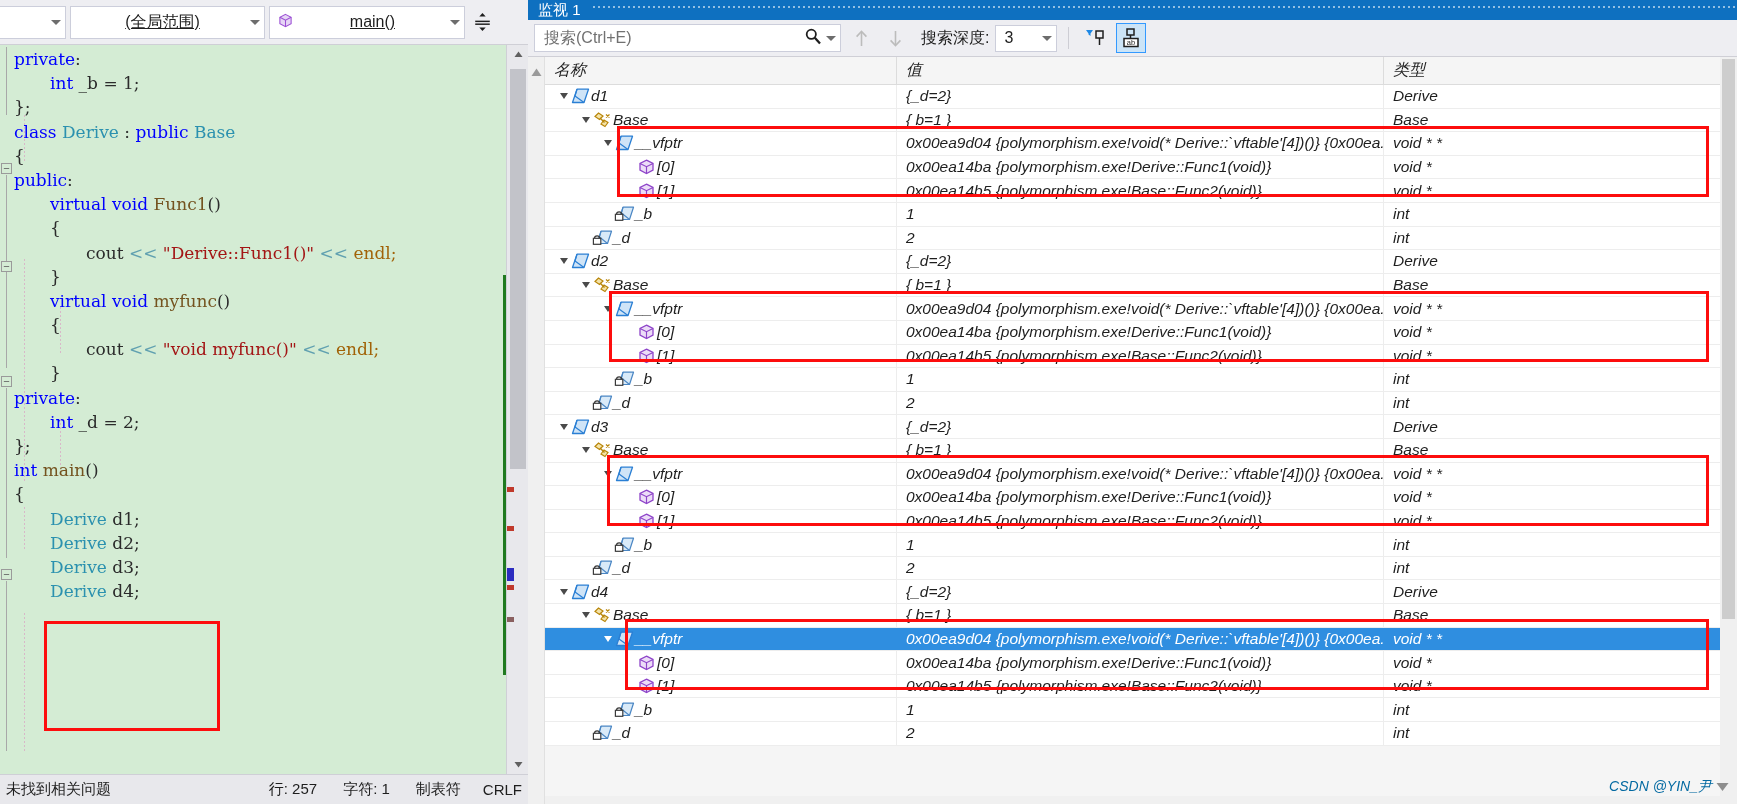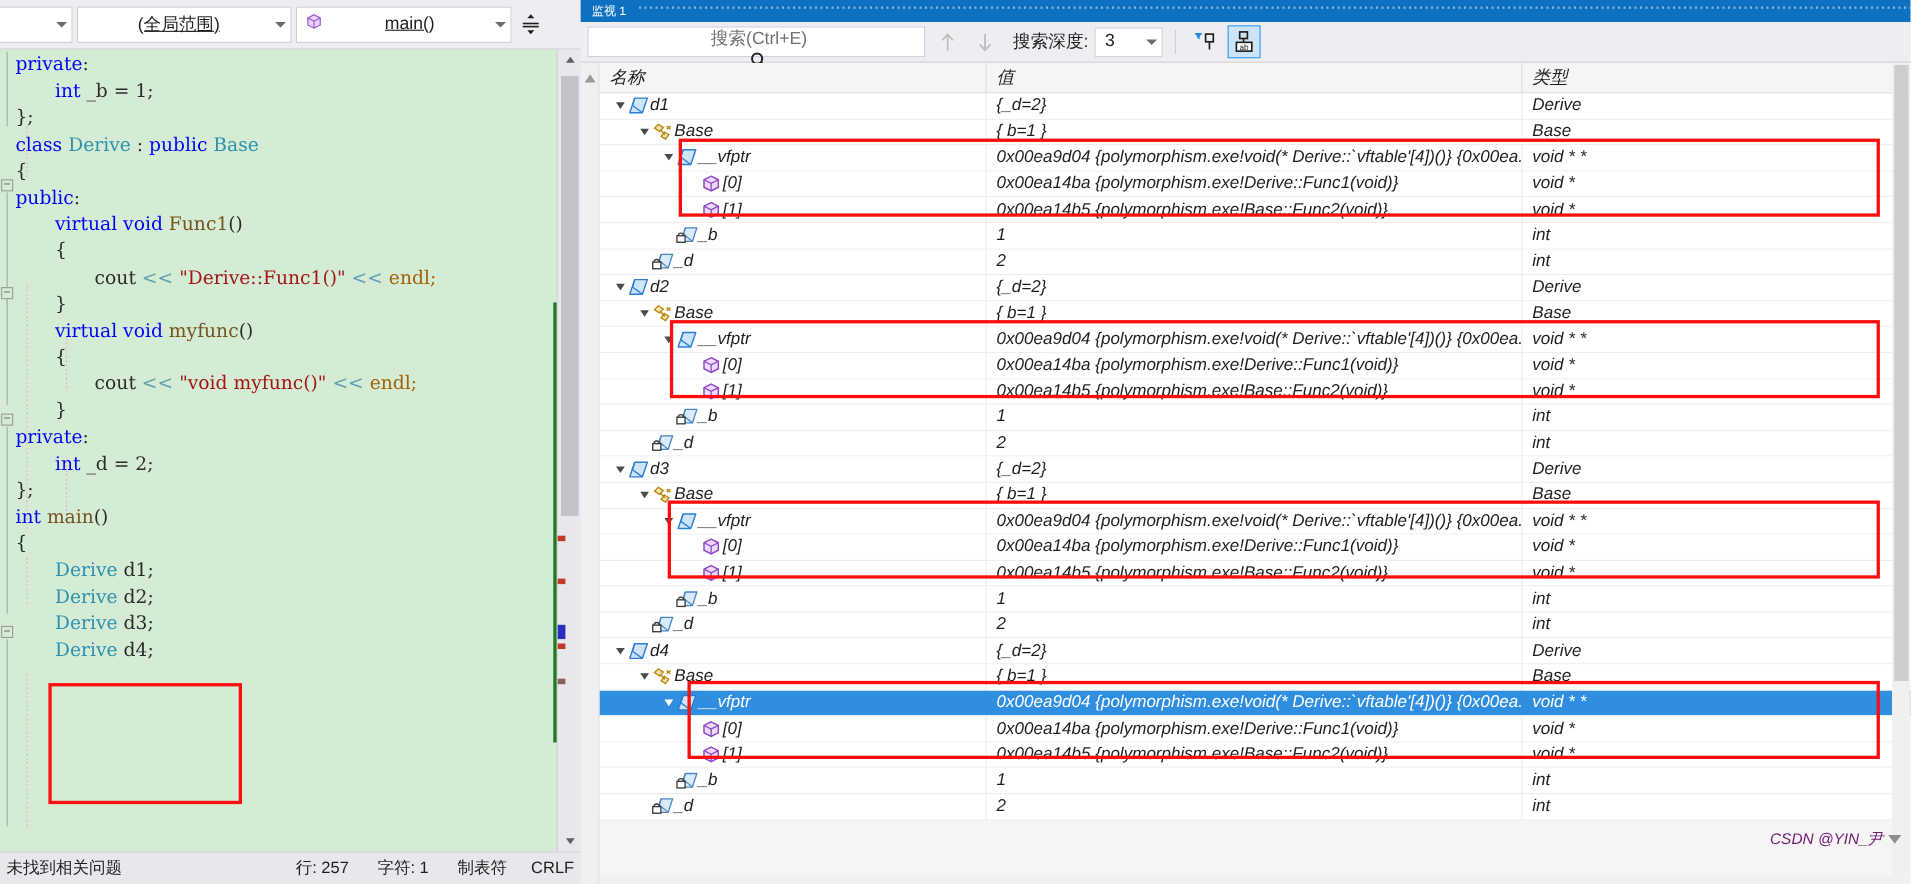--- a/index.html
+++ b/index.html
@@ -111,36 +111,36 @@
   .watch-pane {
     width: 1209px; height: 804px; position: relative;
     background: #f5f5f5; display: flex; flex-direction: column;
   }
   .watch-tabstrip {
     height: 20px; background: #0e70c0; display: flex; align-items: flex-end;
     position: relative;
   }
   .watch-tab {
     height: 20px; padding: 0 12px 0 10px; color: #ffffff;
-    font-size: 11px; display: flex; align-items: center;
+    font-size: 15px; display: flex; align-items: center;
     background: #0e70c0;
   }
   .tab-dots {
     flex: 1; height: 20px;
     background: repeating-linear-gradient(to right, rgba(255,255,255,.55) 0 2px, transparent 2px 5px);
     background-size: 5px 2px; background-repeat: repeat-x;
     background-position: 0 6px;
   }
   .watch-toolbar {
     height: 37px; background: #eeeef2; border-bottom: 1px solid #cfcfd6;
     display: flex; align-items: center; padding: 0 6px; gap: 6px;
   }
   .search-box {
     width: 307px; height: 28px; background: #ffffff; border: 1px solid #cccedb;
-    display: flex; align-items: center; padding: 0 4px 0 9px; flex-direction: column;
+    display: flex; align-items: center; padding: 0 4px 0 9px;
   }
   .search-placeholder {
     flex: 1; font-size: 16px; color: #717171; white-space: nowrap;
   }
   .nav-arrow {
     width: 28px; height: 28px; display: flex; align-items: center;
     justify-content: center; color: #b9b9b9; font-size: 19px;
   }
   .depth-label { font-size: 16px; color: #1e1e1e; white-space: nowrap; margin-left: 6px; }
   .depth-combo {
@@ -212,22 +212,22 @@
   .node-label { white-space: nowrap; }
 
   .watch-vscroll {
     position: absolute; right: 0; top: 0; width: 17px; height: 100%;
     background: #f0f0f0;
   }
   .wv-thumb {
     position: absolute; left: 2px; width: 13px; background: #cdcdcd;
   }
   .watermark {
-    position: absolute; right: 8px; bottom: 32px;
-    font-size: 14px; color: #701a75; white-space: nowrap;
+    position: absolute; right: 8px; bottom: 8px;
+    font-size: 14px; color: #0369a1; white-space: nowrap;
     display: flex; align-items: center; gap: 4px;
   }
   .watch-hscroll {
     position: absolute; left: 0; bottom: 0; right: 0; height: 8px;
     background: #f0f0f0;
   }
 </style>
 </head>
 <body>
 

